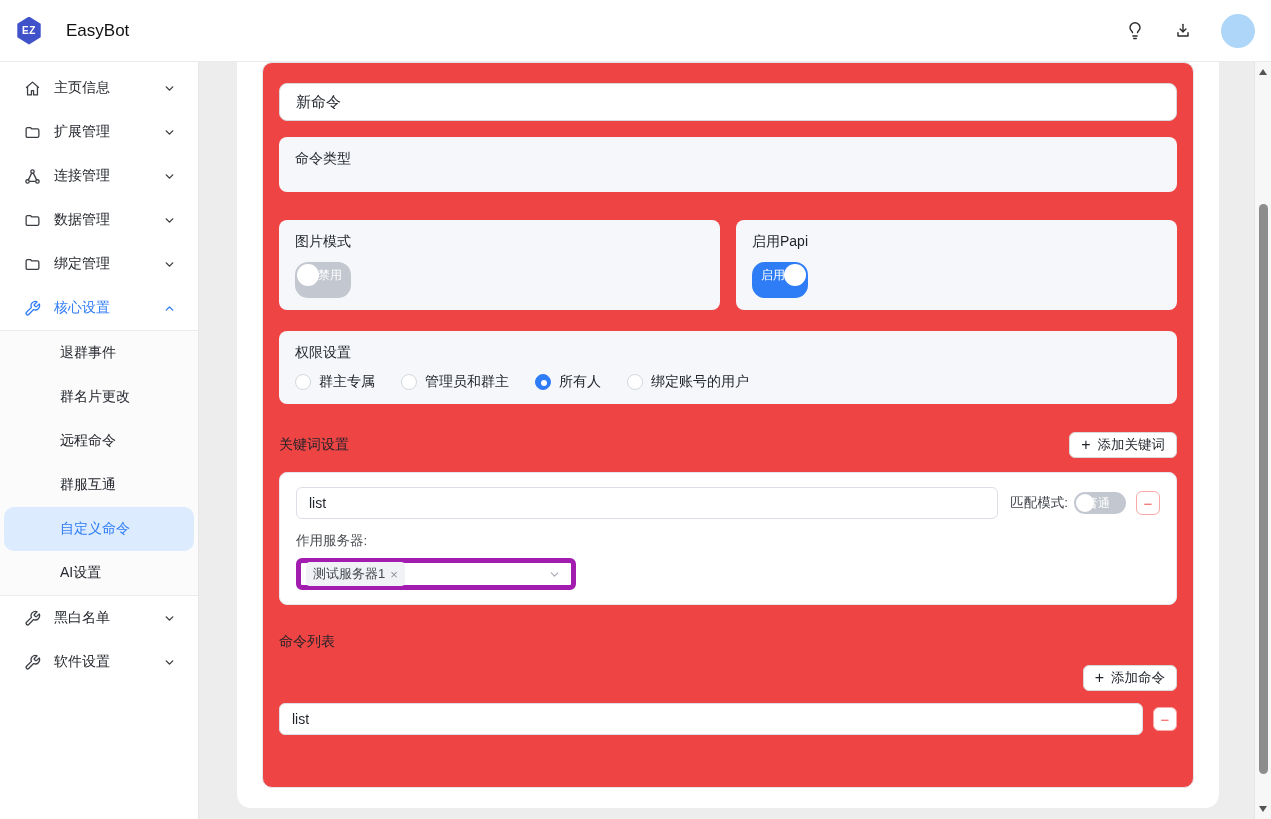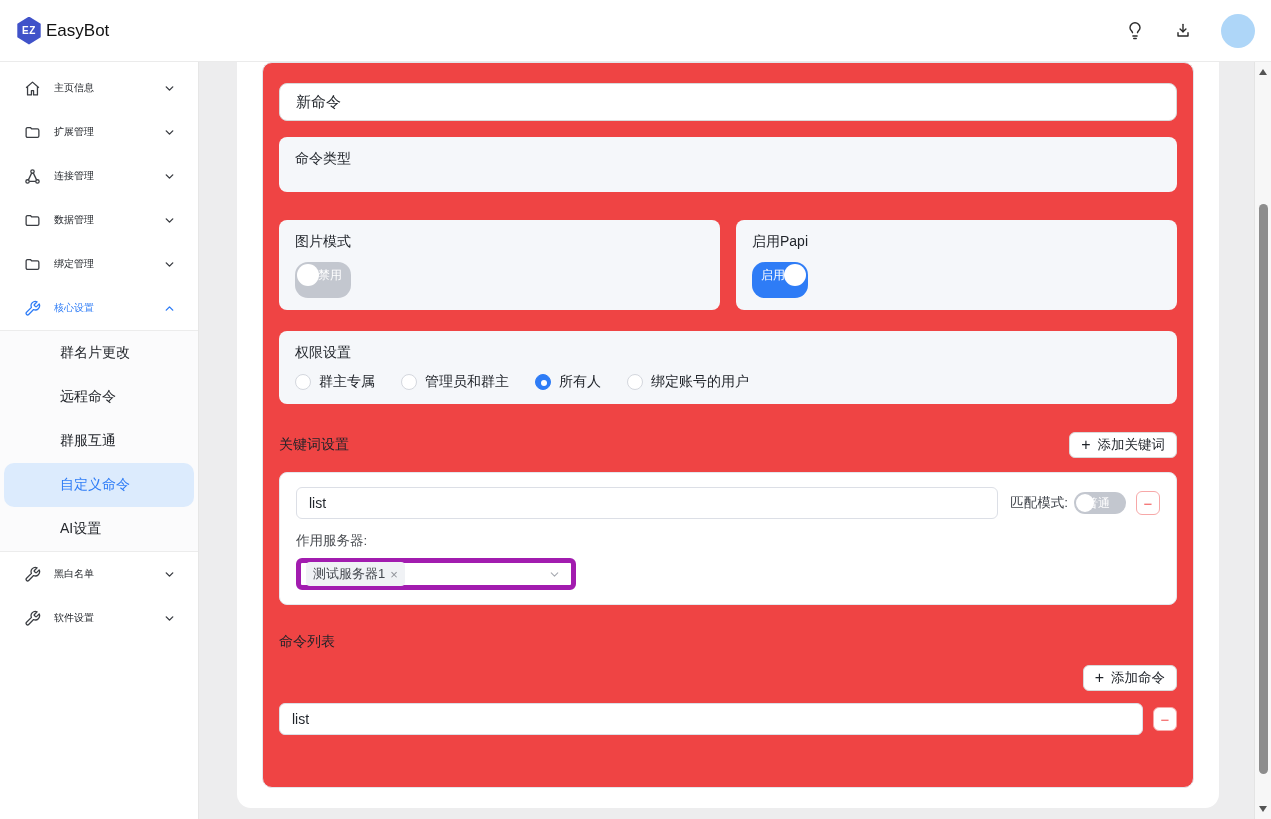--- a/index.html
+++ b/index.html
@@ -2,38 +2,38 @@
 <html style="--accent: #2e7cf6; --danger: #f25555; --switchOff: #c3c7cf; --activePill: #dcebfd; --avatar: #aed6f8; --logo: #4052c9;"><head>
 <meta charset="utf-8">
 <style>
   * { margin:0; padding:0; box-sizing:border-box; }
   html,body { width:1271px; height:819px; overflow:hidden;
     font-family:"Liberation Sans","DejaVu Sans",sans-serif; background:#ededee; }
 
   
   .header { height:62px; background:#fff; border-bottom:1px solid #ebebeb;
     display:flex; align-items:center; justify-content:space-between; padding:0 16px; }
-  .brand { display:flex; align-items:center; gap:4px; }
+  .brand { display:flex; align-items:center; gap:24px; }
   .logo-hex { width:26px; height:28px; background:var(--logo,#4052c9);
     clip-path:polygon(50% 0,95% 26%,95% 74%,50% 100%,5% 74%,5% 26%);
     display:flex; align-items:center; justify-content:center;
     color:#fff; font-size:10px; font-weight:bold; letter-spacing:.5px; }
   .brand-name { font-size:17px; color:#111; font-weight:500; }
   .header-right { display:flex; align-items:center; gap:28px; }
   .hicon { width:20px; height:20px; color:#2b2b2b; display:flex; align-items:center; cursor:pointer; }
   .avatar { width:34px; height:34px; border-radius:50%; background:var(--avatar,#aed6f8); }
 
   
   .shell { display:flex; height:757px; }
 
   
   .sidebar { width:199px; background:#fff; border-right:1px solid #e6e6e6;
     padding-top:4px; flex-shrink:0; }
   .nav-item { height:44px; display:flex; align-items:center; padding:0 22px 0 24px;
-    cursor:pointer; color:#24272c; font-size:10px; }
+    cursor:pointer; color:#24272c; font-size:14px; }
   .nav-item .nico { width:17px; height:17px; margin-right:13px; flex-shrink:0; color:#3a3d42; }
   .nav-item .nlabel { flex:1; }
   .nav-item .chev { width:13px; height:13px; color:#3a3d42; }
   .nav-item.active-parent, .nav-item.active-parent .nico, .nav-item.active-parent .chev { color:var(--accent,#2e7cf6); }
   .submenu { background:#fbfbfc; border-top:1px solid #ececec; border-bottom:1px solid #ececec; padding:0; }
   .sub-item { height:44px; display:flex; align-items:center; padding-left:56px;
     font-size:14px; color:#24272c; cursor:pointer; margin:0 4px; border-radius:10px; }
   .sub-item.active { background:var(--activePill,#dcebfd); color:var(--accent,#2e7cf6); }
 
   
@@ -227,20 +227,23 @@
       <span class="nlabel">核心设置</span>
       <span class="chev">
         <svg width="13" height="13" viewBox="0 0 24 24" fill="none" stroke="currentColor" stroke-width="2.6" stroke-linecap="round" stroke-linejoin="round">
             <polyline points="6 15 12 9 18 15"></polyline>
           </svg>
       </span>
     </div>
 
     <div class="submenu">
       <div class="sub-item">
+          <span>退群事件</span>
+        </div>
+      <div class="sub-item">
           <span>群名片更改</span>
         </div>
       <div class="sub-item">
           <span>远程命令</span>
         </div>
       <div class="sub-item">
           <span>群服互通</span>
         </div>
       <div class="sub-item active">
           <span>自定义命令</span>

